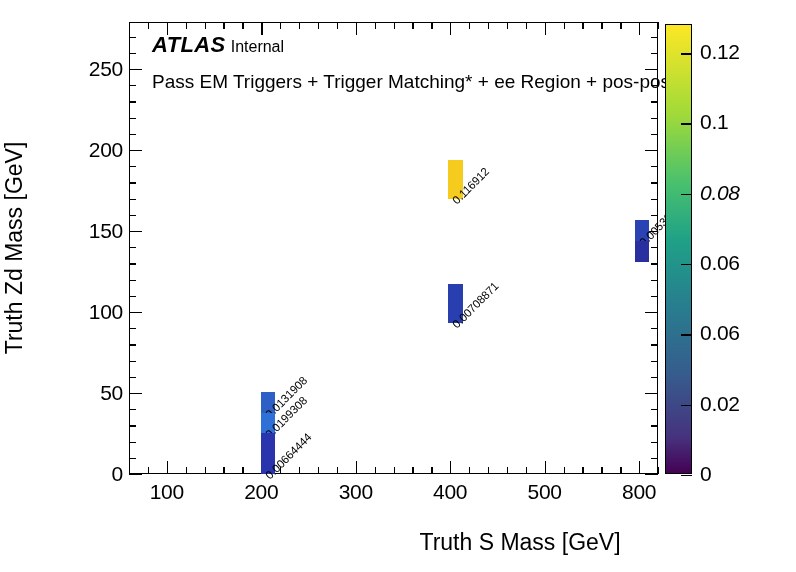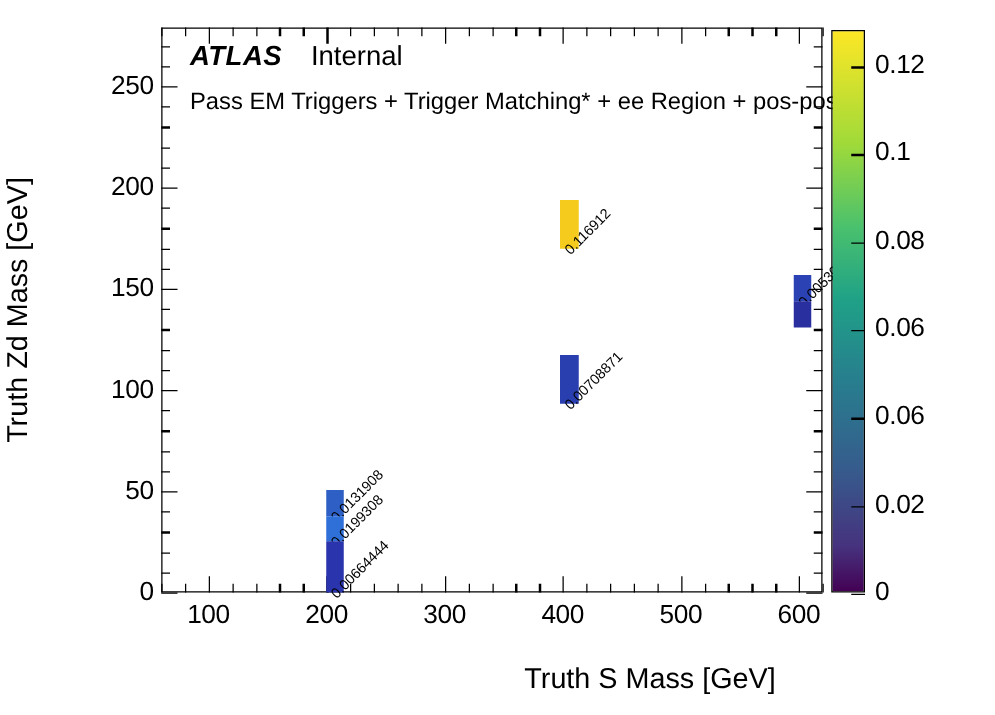--- a/index.html
+++ b/index.html
@@ -40,21 +40,21 @@
     position:absolute;font-size:23px;white-space:nowrap;
     left:14px;top:248px;
     transform:translate(-50%,-50%) rotate(-90deg);transform-origin:center;
   }
 
   
   .legend{position:absolute;left:152px;top:34px;width:520px;}
   .legend .row{font-size:19px;white-space:nowrap;margin-bottom:0px;line-height:1;}
   .atlas-row{margin-bottom:16px !important;}
   .atlas{font-weight:bold;font-style:italic;font-size:22px;letter-spacing:0.4px;}
-  .internal{font-size:22px;margin-left:23px;}
+  .internal{font-size:16px;margin-left:5px;}
   .r2{margin-bottom:15px !important;font-size:18px;}
   .r3{margin-bottom:17px !important;}
   .r4{margin-bottom:17px !important;}
   .sqrt-wrap{display:inline-block;position:relative;padding-left:2px;}
   .sqrt-wrap .ovr{
     position:absolute;left:8px;top:-1px;width:9px;height:1.4px;background:#000;
   }
 
   
   .bin{position:absolute;}
@@ -153,21 +153,21 @@
       <div class="tick x" style="height: 7px; width: 1.3px; left: 620.214px; top: 22px;"></div>
       <div class="tick x" style="height: 13px; width: 1.3px; left: 639.107px; top: 461px;"></div>
       <div class="tick x" style="height: 13px; width: 1.3px; left: 639.107px; top: 22px;"></div>
       <div class="tick x" style="height: 7px; width: 1.3px; left: 658px; top: 467px;"></div>
       <div class="tick x" style="height: 7px; width: 1.3px; left: 658px; top: 22px;"></div>
       <div class="xlab" style="left: 166.786px; top: 480px;">100</div>
       <div class="xlab" style="left: 261.25px; top: 480px;">200</div>
       <div class="xlab" style="left: 355.714px; top: 480px;">300</div>
       <div class="xlab" style="left: 450.179px; top: 480px;">400</div>
       <div class="xlab" style="left: 544.643px; top: 480px;">500</div>
-      <div class="xlab" style="left: 639.107px; top: 480px;">600</div>
+      <div class="xlab" style="left: 639.107px; top: 480px;">800</div>
       <div class="tick y" style="width: 13px; height: 1.3px; left: 129px; top: 474px;"></div>
       <div class="tick y" style="width: 13px; height: 1.3px; left: 645px; top: 474px;"></div>
       <div class="tick y" style="width: 7px; height: 1.3px; left: 129px; top: 457.799px;"></div>
       <div class="tick y" style="width: 7px; height: 1.3px; left: 651px; top: 457.799px;"></div>
       <div class="tick y" style="width: 7px; height: 1.3px; left: 129px; top: 441.599px;"></div>
       <div class="tick y" style="width: 7px; height: 1.3px; left: 651px; top: 441.599px;"></div>
       <div class="tick y" style="width: 7px; height: 1.3px; left: 129px; top: 425.398px;"></div>
       <div class="tick y" style="width: 7px; height: 1.3px; left: 651px; top: 425.398px;"></div>
       <div class="tick y" style="width: 7px; height: 1.3px; left: 129px; top: 409.197px;"></div>
       <div class="tick y" style="width: 7px; height: 1.3px; left: 651px; top: 409.197px;"></div>
@@ -257,18 +257,18 @@
         <div class="ctick" style="top: 168.75px; left: 15px;"></div>
         <div class="ctick" style="top: 98.4375px; left: 15px;"></div>
         <div class="ctick" style="top: 28.125px; left: 15px;"></div>
       </div>
   </div>
   <div id="cbar-labels">
       <div class="clab" style="top: 474px;">0</div>
       <div class="clab" style="top: 403.688px;">0.02</div>
       <div class="clab" style="top: 333.375px;">0.06</div>
       <div class="clab" style="top: 263.062px;">0.06</div>
-      <div class="clab" style="top: 192.75px;">0.08</div>
+      <div class="clab" style="top: 192.75px; font-style: italic;">0.08</div>
       <div class="clab" style="top: 122.438px;">0.1</div>
       <div class="clab" style="top: 52.125px;">0.12</div>
     </div>
 
 </div>
 
 </body></html>

